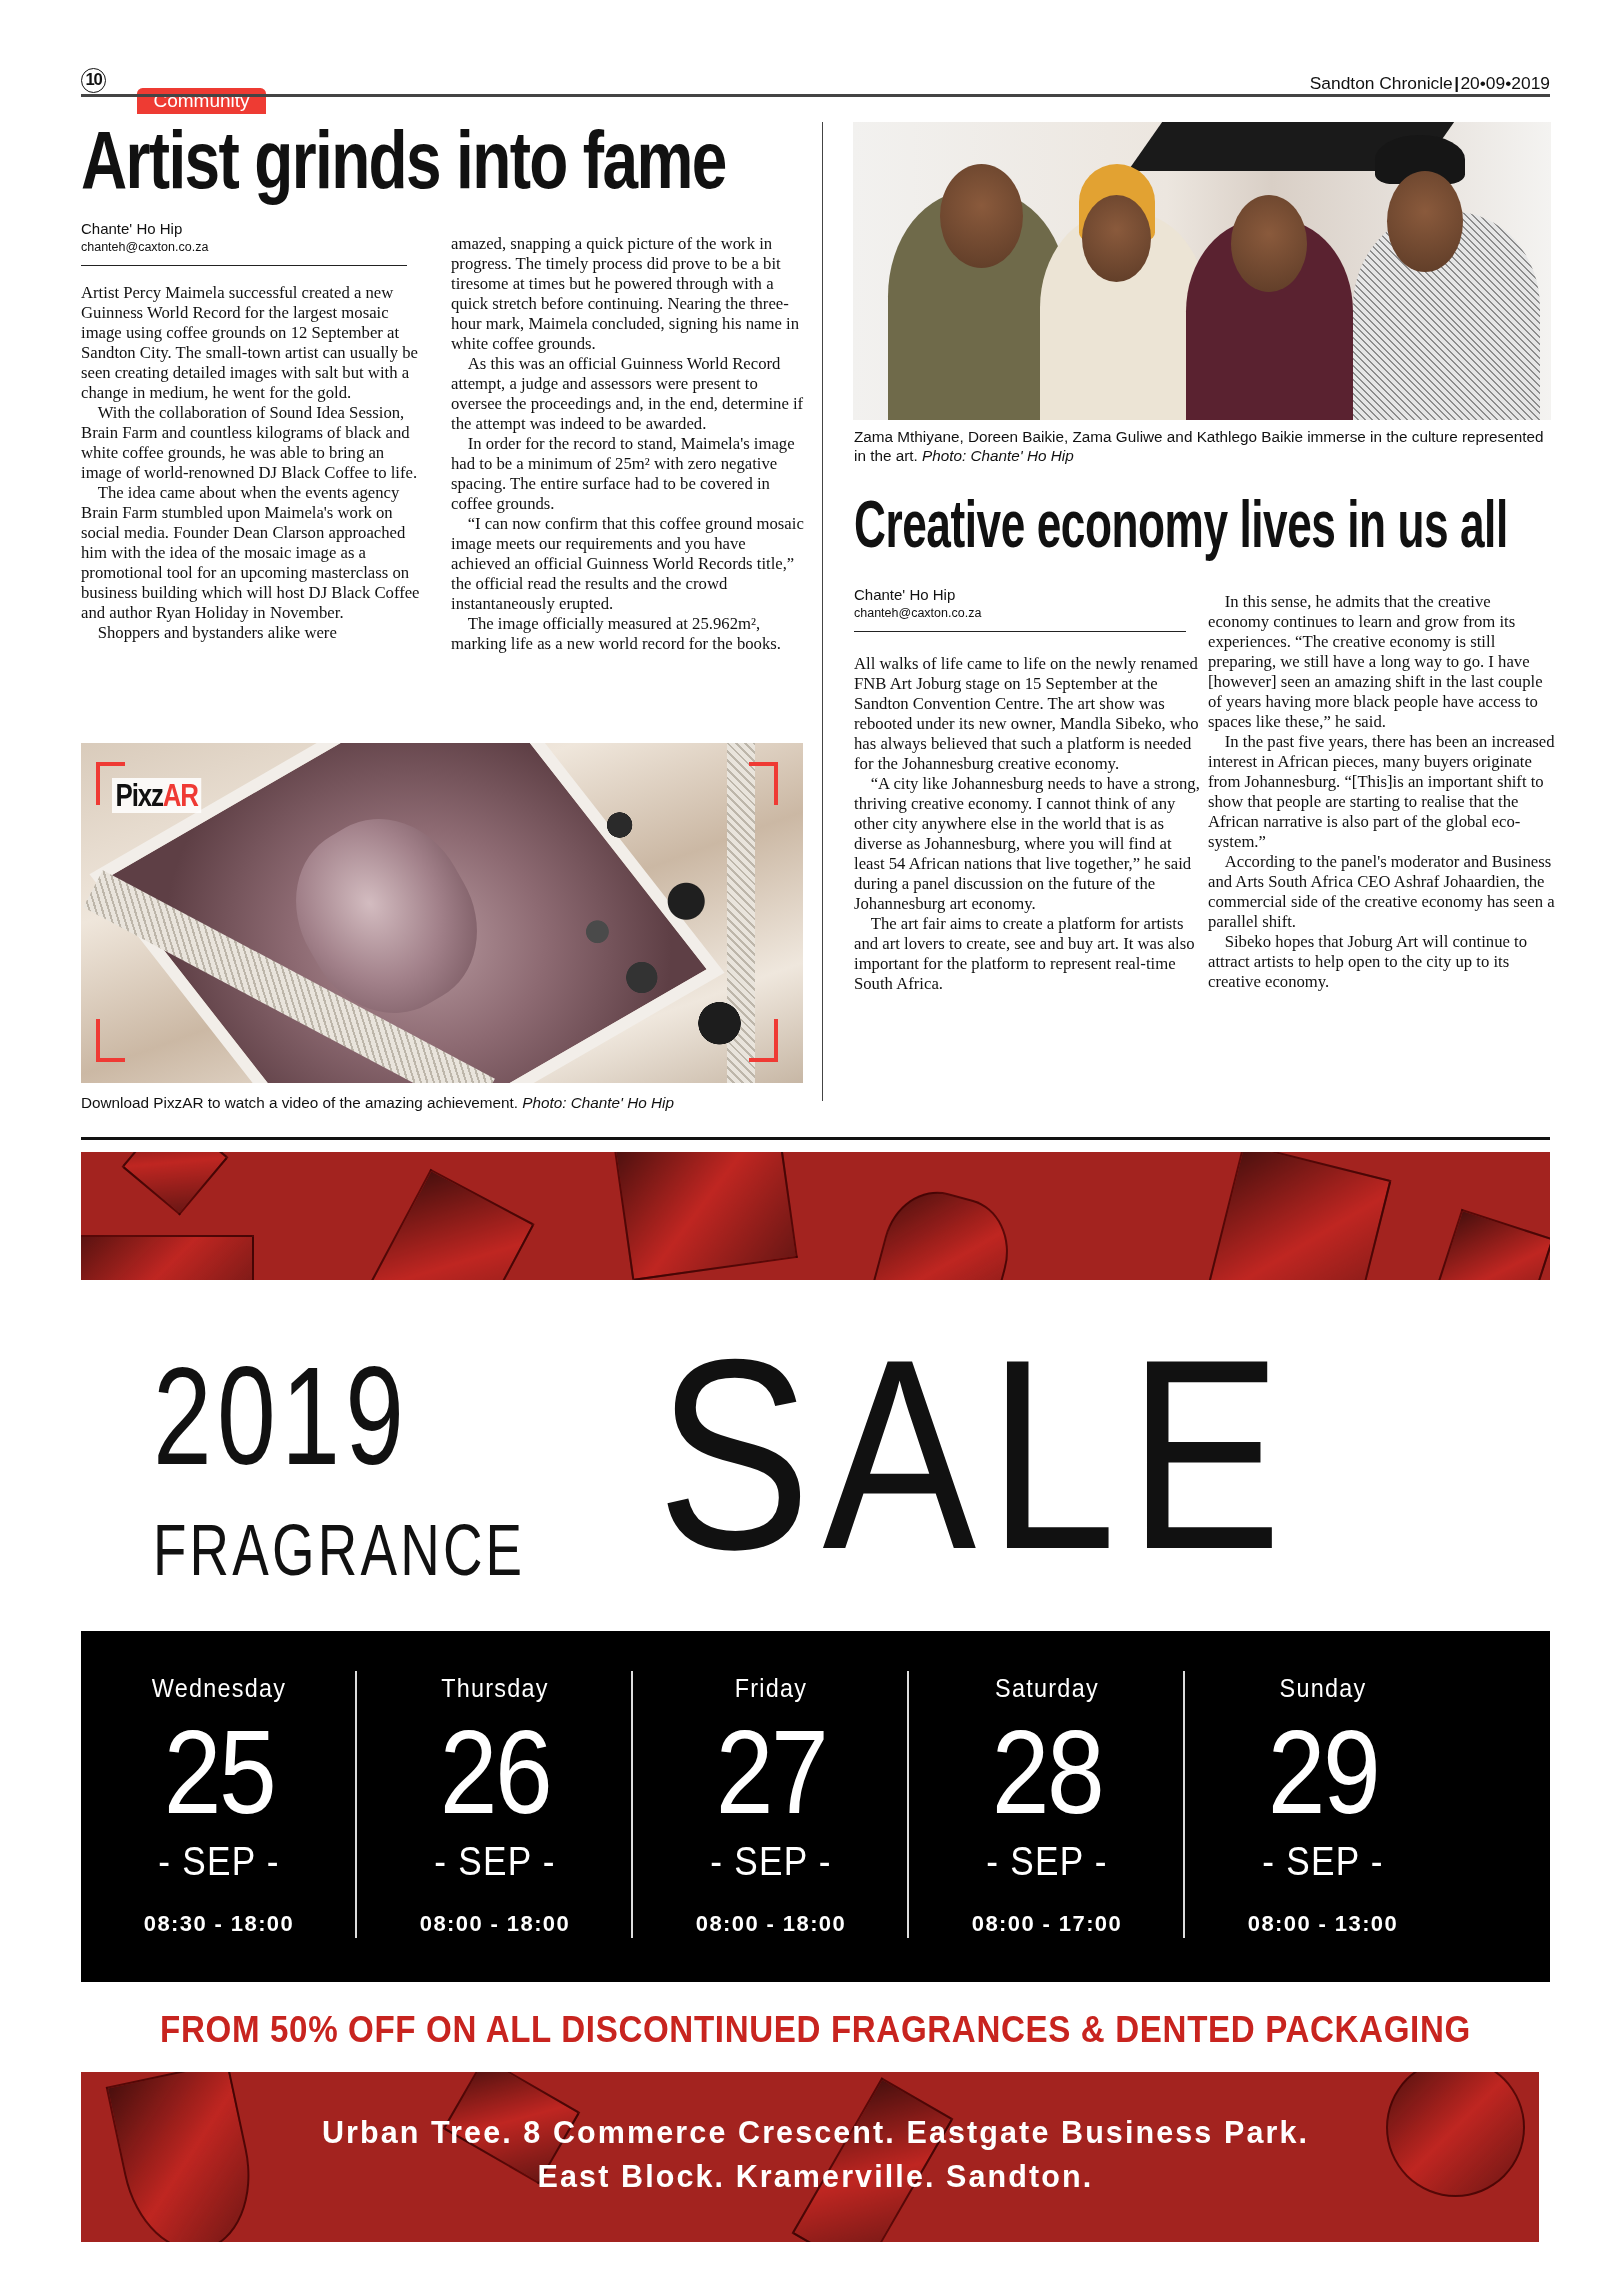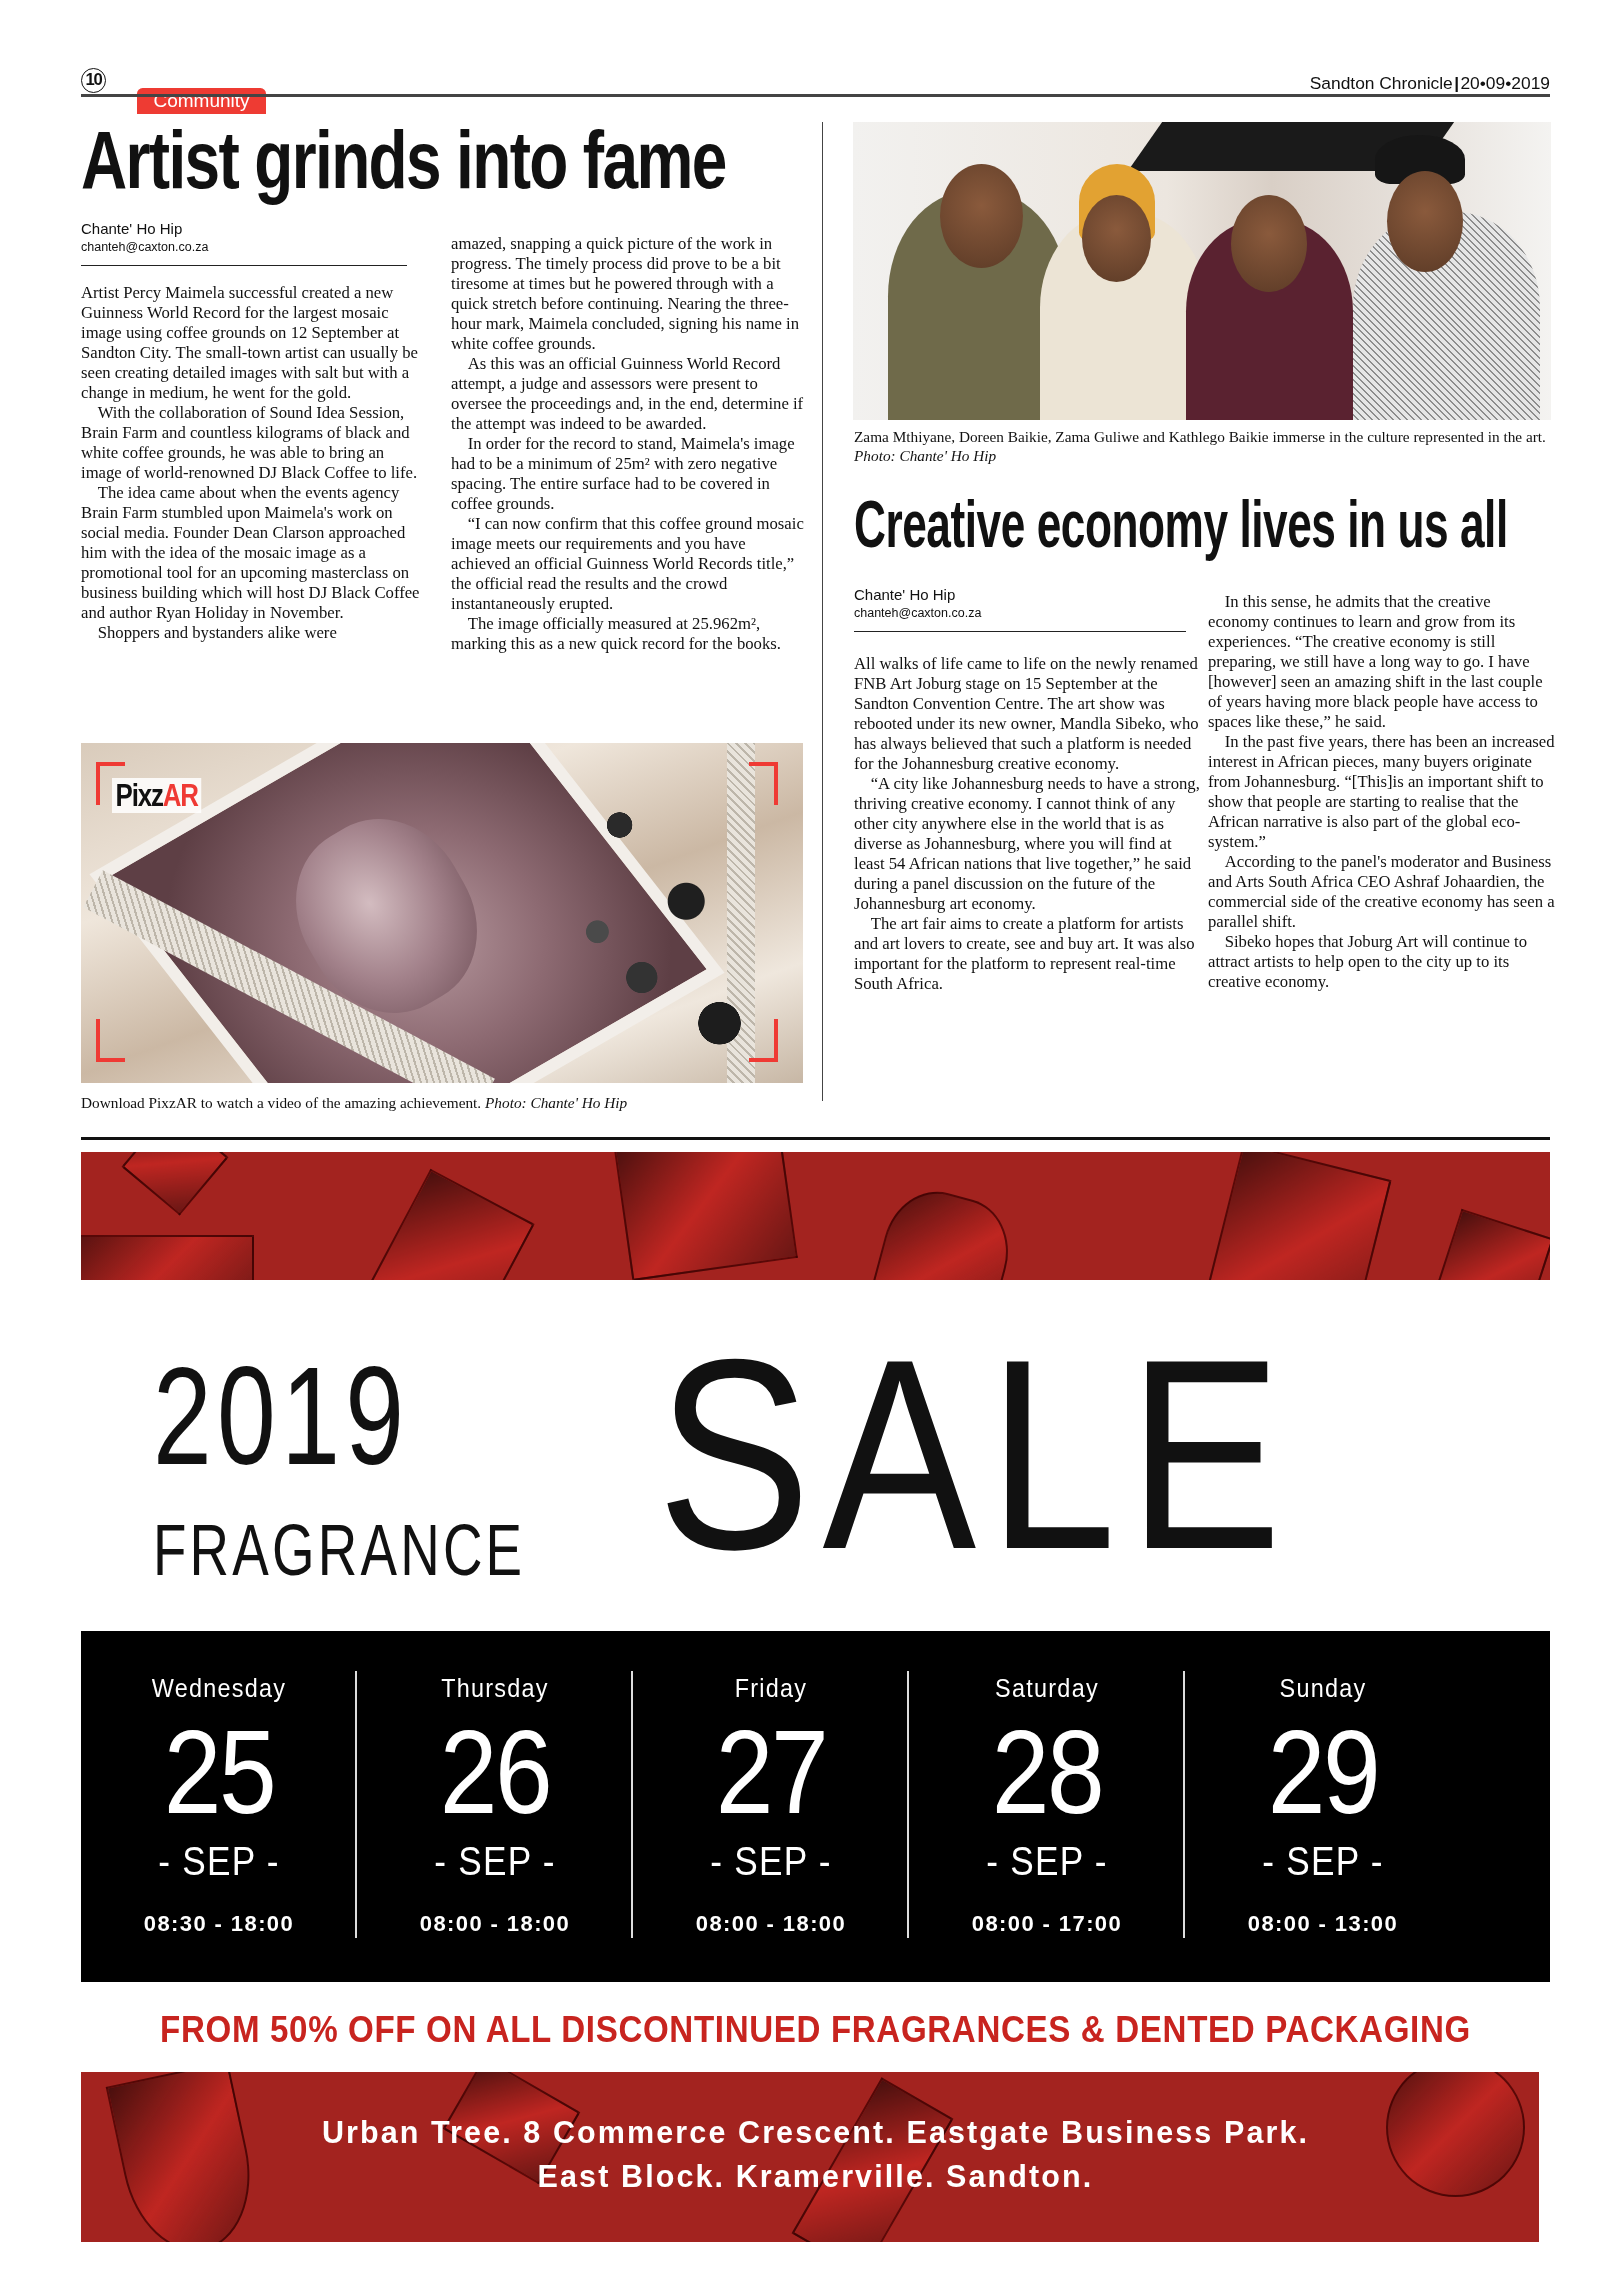--- a/index.html
+++ b/index.html
@@ -39,21 +39,21 @@
   .crowd { position: absolute; right: 28px; top: 21px; width: 222px; height: 305px;
     background: radial-gradient(circle at 30% 20%, #2a2a2a 0 12.5px, transparent 13px),
                 radial-gradient(circle at 60% 45%, #1f1f1f 0 18px, transparent 19px),
                 radial-gradient(circle at 40% 70%, #333 0 15.3px, transparent 16px),
                 radial-gradient(circle at 75% 85%, #1d1d1d 0 21px, transparent 21.5px),
                 radial-gradient(circle at 20% 55%, #4a4a4a 0 11px, transparent 11.8px); }
   .ar-bracket { position: absolute; width: 29px; height: 43px; border-color: #ef3a34; border-style: solid; }
   .pixzar-logo { position: absolute; left: 31px; top: 35px; font-family: "Liberation Sans", sans-serif; font-weight: bold; font-size: 30.5px;
     letter-spacing: -1.4px; color: #111; background: rgba(255,255,255,0.85); padding: 0 4.2px; transform: scaleX(0.85); transform-origin: left top; }
   .pixzar-logo span.ar { color: #ef3a34; }
-  .caption { position: absolute; font-family: Liberation Serif, serif; font-size: 15.3px; line-height: 19.4px; color: #111; }
+  .caption { position: absolute; font-family: Liberation Sans, sans-serif; font-size: 15.3px; line-height: 19.4px; color: #111; }
   .caption i { font-style: italic; }
 
   
   .photo-women { position: absolute; left: 853px; top: 122px; width: 698px; height: 298px; overflow: hidden;
     background: linear-gradient(90deg, #f2f1ef 0%, #ece6df 45%, #d9cfc6 60%, #f4f3f1 100%); }
   .beam { position: absolute; left: 292px; top: 0; width: 292px; height: 49px; background: #1a1a1a; transform: skewX(-35deg); }
   .person { position: absolute; bottom: 0; border-radius: 46% 46% 0 0; }
   .head { position: absolute; border-radius: 50%; background: radial-gradient(circle at 50% 40%, #8a5a3c 0%, #5b3a26 100%); }
   .hat { position: absolute; }
 
@@ -115,21 +115,21 @@
     <p class="ind">With the collaboration of Sound Idea Session, Brain Farm and countless kilograms of black and white coffee grounds, he was able to bring an image of world-renowned DJ Black Coffee to life.</p>
     <p class="ind">The idea came about when the events agency Brain Farm stumbled upon Maimela's work on social media. Founder Dean Clarson approached him with the idea of the mosaic image as a promotional tool for an upcoming masterclass on business building which will host DJ Black Coffee and author Ryan Holiday in November.</p>
     <p class="ind">Shoppers and bystanders alike were</p>
   </div>
 
   <div class="col" style="left:451px;top:226px;width:354px;">
     <p>amazed, snapping a quick picture of the work in progress. The timely process did prove to be a bit tiresome at times but he powered through with a quick stretch before continuing. Nearing the three-hour mark, Maimela concluded, signing his name in white coffee grounds.</p>
     <p class="ind">As this was an official Guinness World Record attempt, a judge and assessors were present to oversee the proceedings and, in the end, determine if the attempt was indeed to be awarded.</p>
     <p class="ind">In order for the record to stand, Maimela's image had to be a minimum of 25m² with zero negative spacing. The entire surface had to be covered in coffee grounds.</p>
     <p class="ind">“I can now confirm that this coffee ground mosaic image meets our requirements and you have achieved an official Guinness World Records title,” the official read the results and the crowd instantaneously erupted.</p>
-    <p class="ind">The image officially measured at 25.962m², marking this as a new quick record for the books.</p>
+    <p class="ind">The image officially measured at 25.962m², marking life as a new world record for the books.</p>
   </div>
 
   <figure class="photo-mosaic">
     <div class="mosaic-canvas"></div>
     <div class="mosaic-face"></div>
     <div class="truss" style="left:-14px;top:229px;width:444px;height:42px;transform:rotate(28deg);"></div>
     <div class="truss" style="left:646px;top:0;width:28px;height:340px;"></div>
     <div class="crowd"></div>
     <div class="ar-bracket" style="left:15.3px;top:19.4px;border-width:4.2px 0 0 4.2px;"></div>
     <div class="ar-bracket" style="right:25px;top:19.4px;border-width:4.2px 4.2px 0 0;"></div>

